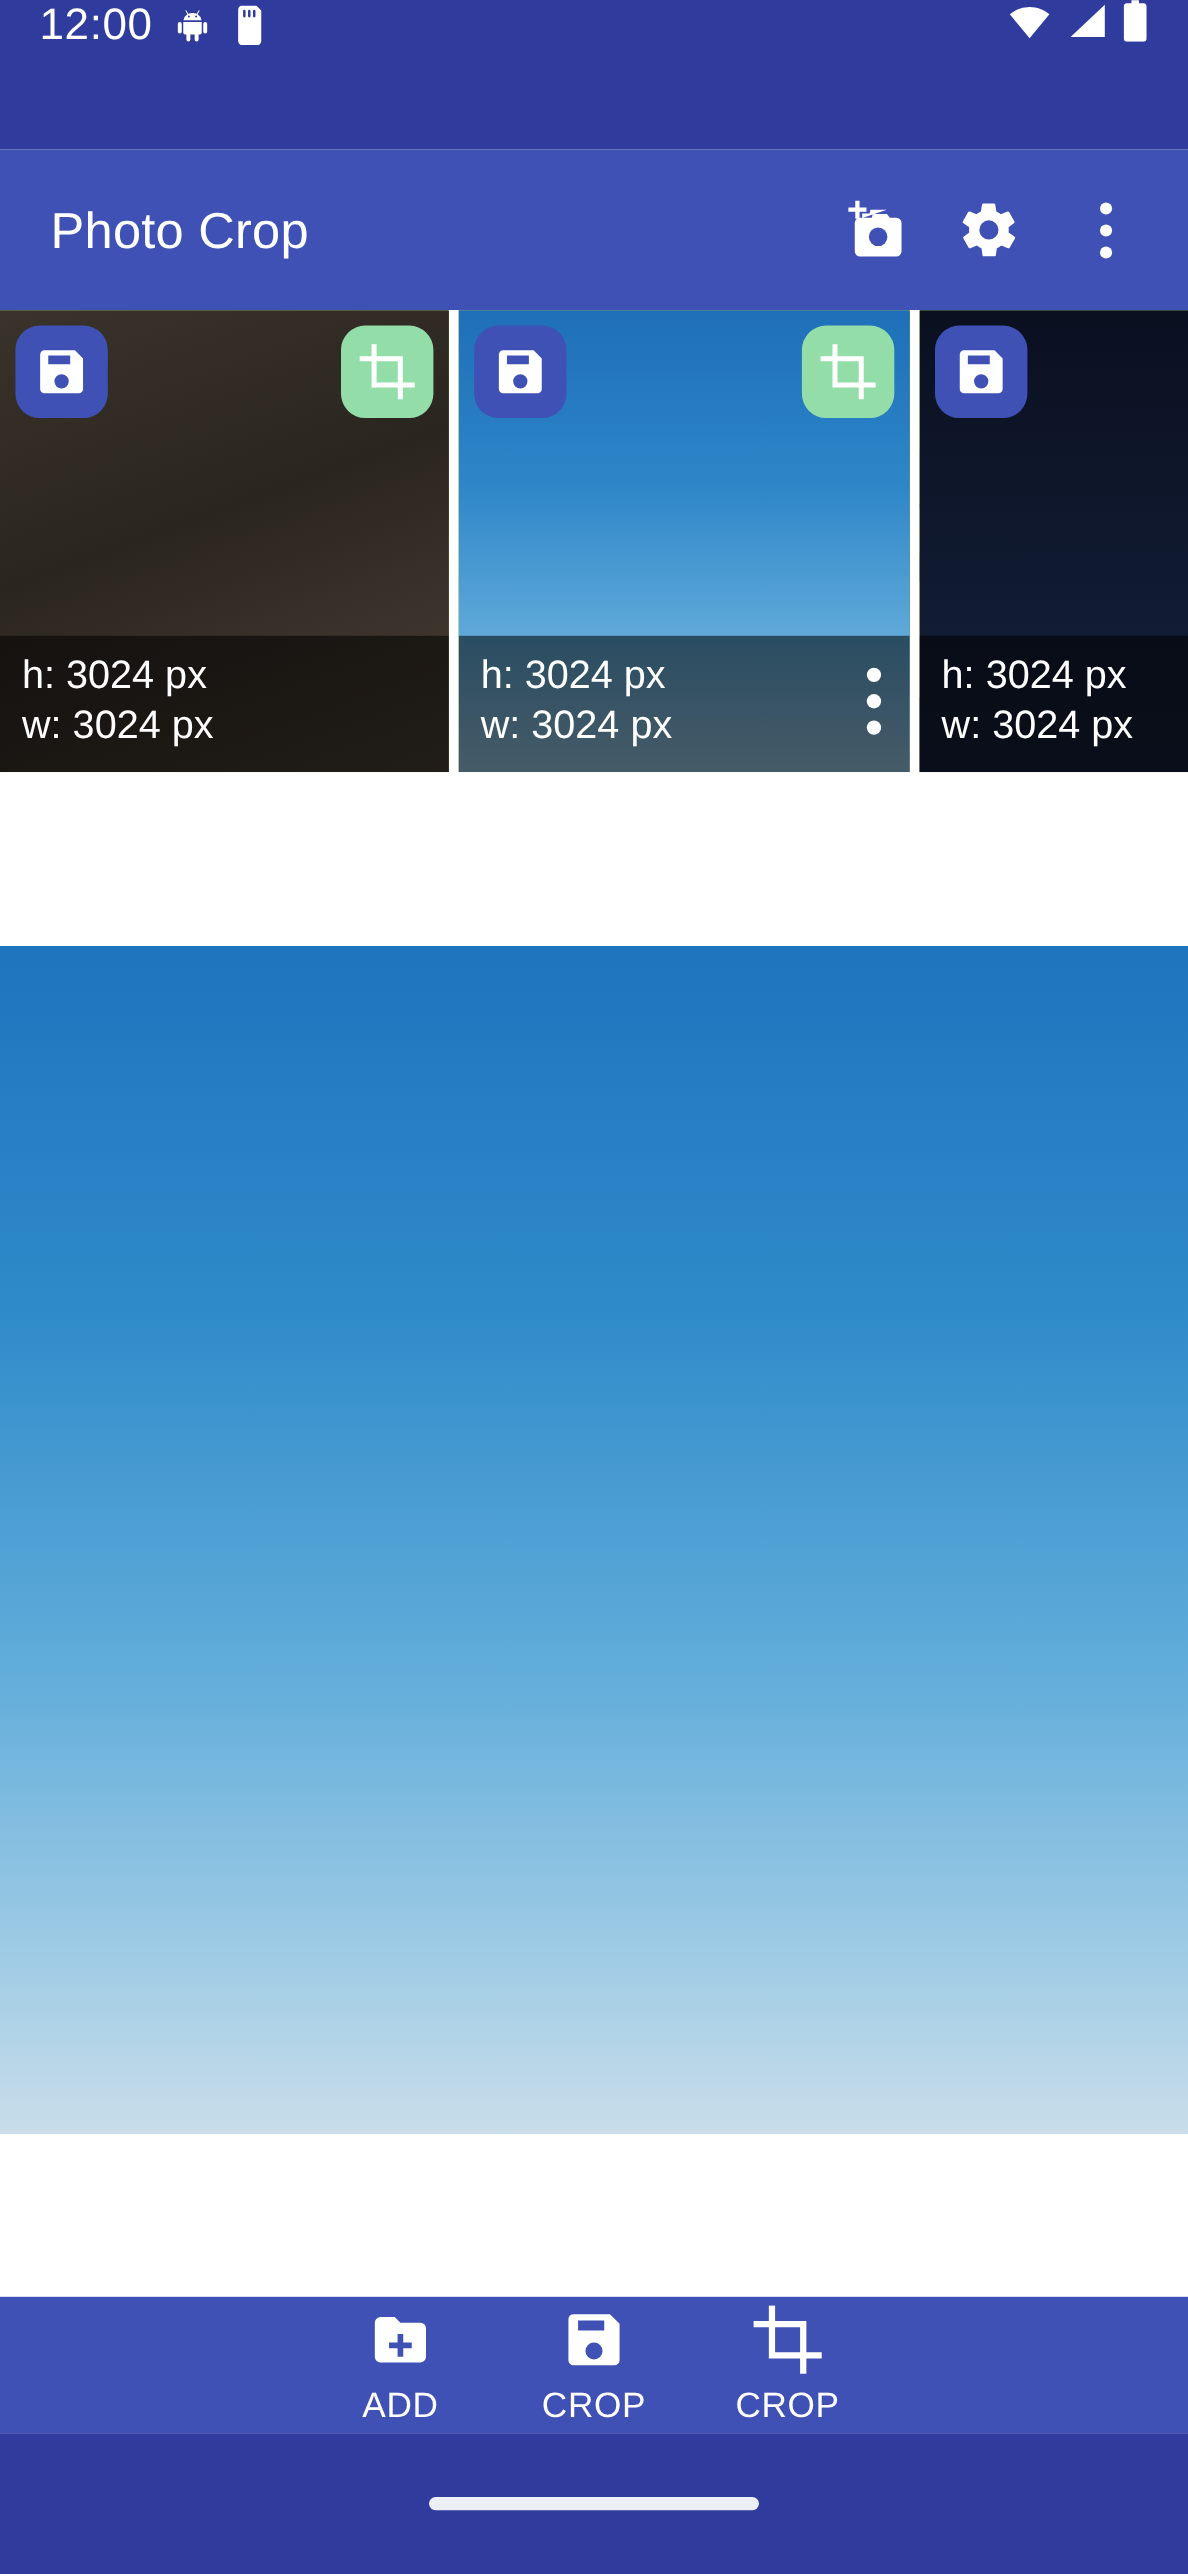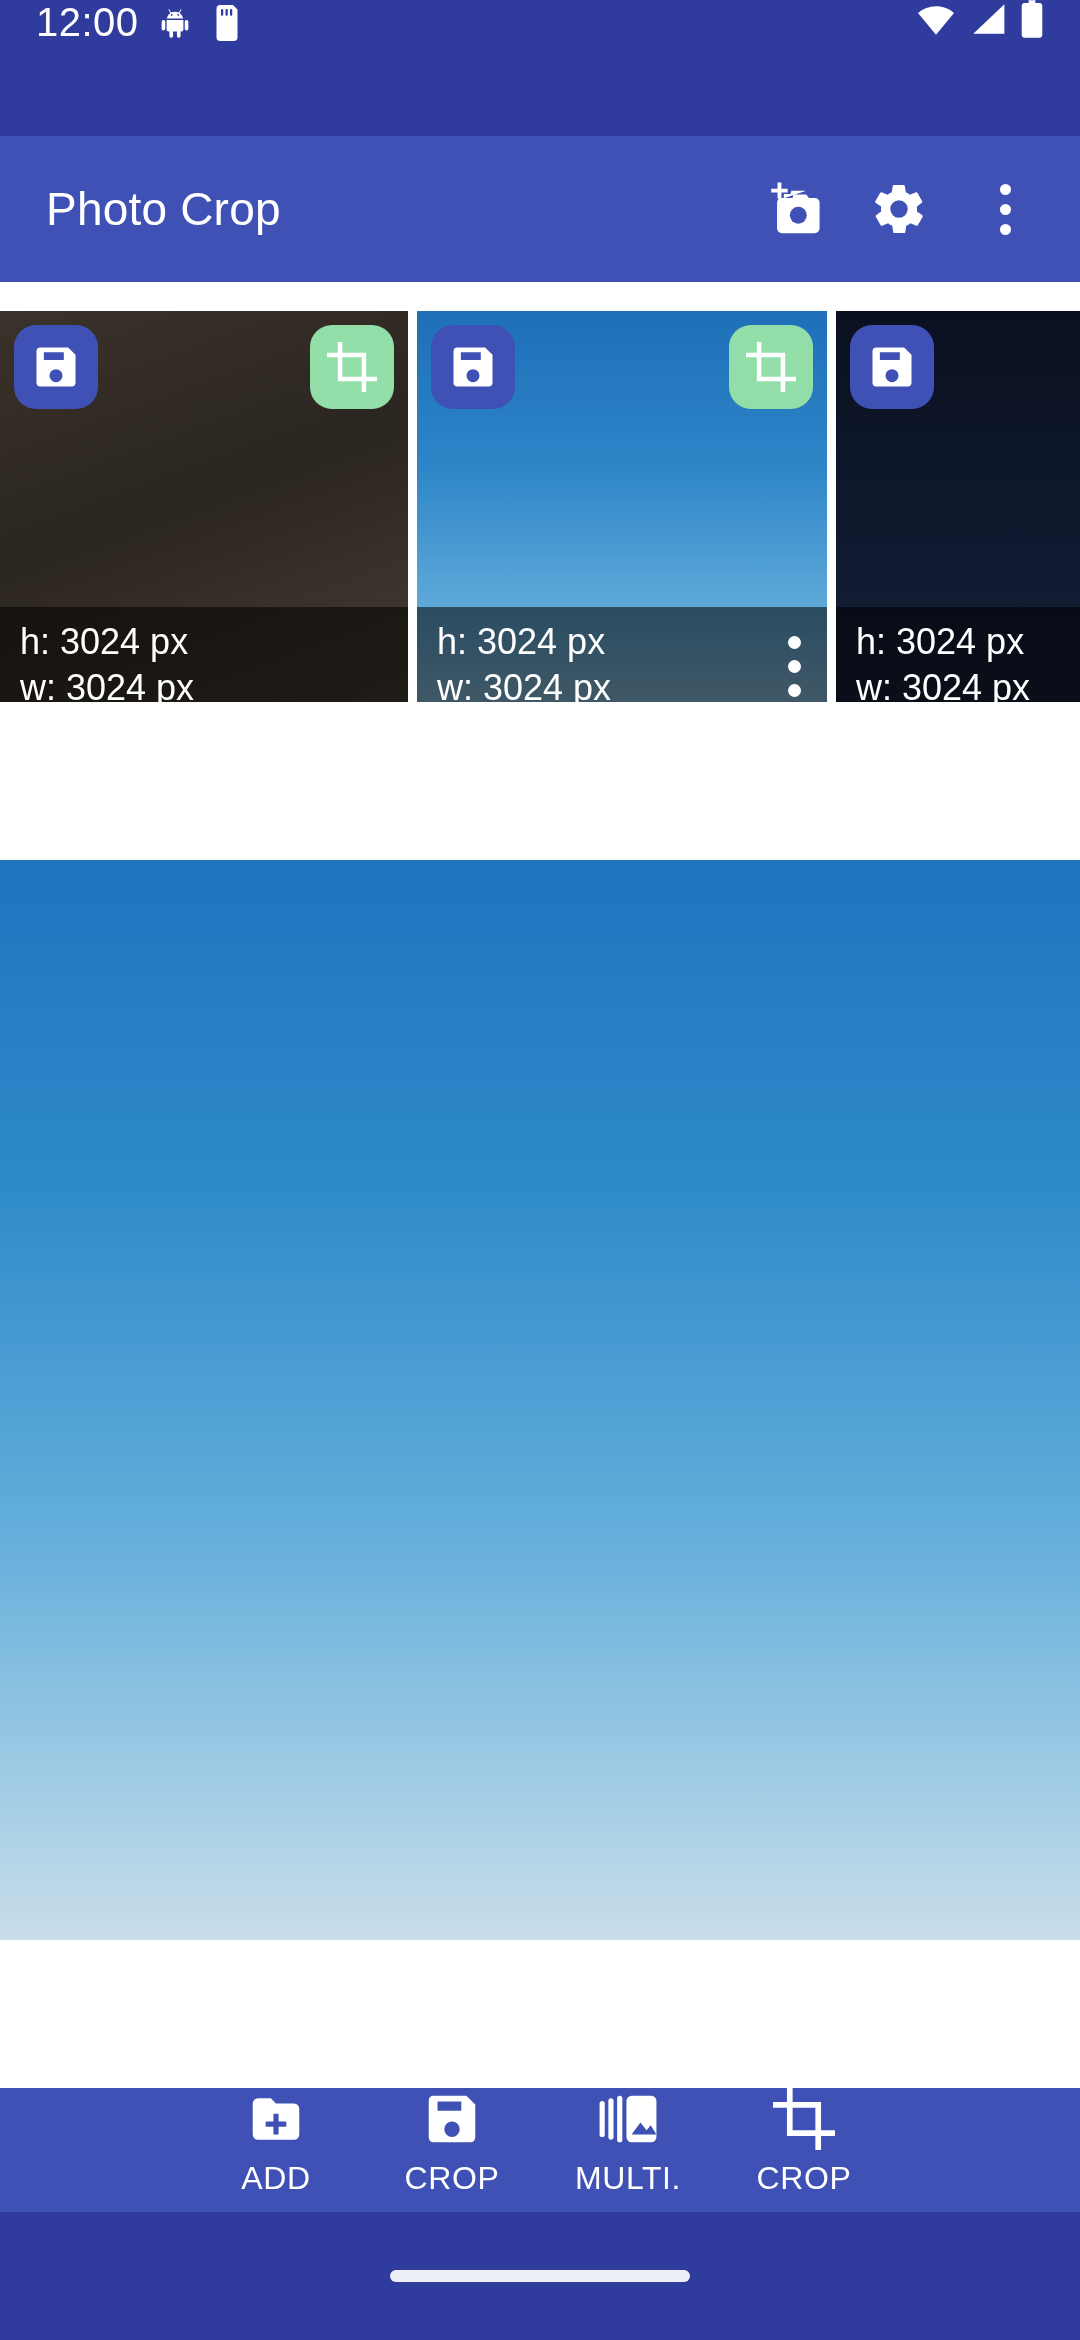--- a/index.html
+++ b/index.html
@@ -31,21 +31,21 @@
   .app-actions{ margin-left:auto; display:flex; align-items:center; gap:44px; padding-right:14px;}
   .act{ width:62px; height:62px; display:flex; align-items:center; justify-content:center; }
   .overflow-dots{ width:14px; display:flex; flex-direction:column; align-items:center; gap:9px; }
   .overflow-dots i{ width:11px; height:11px; border-radius:50%; background:#fff; display:block; }
 
   
   .thumb-strip{
     position:absolute; left:0; top:282px; width:1080px; height:420px;
     background:#ffffff; display:flex; gap:9px; overflow:hidden;
   }
-  .thumb{ position:relative; height:420px; flex:0 0 auto; overflow:hidden; background:#4d7c0f;margin-top:29px; }
+  .thumb{ position:relative; height:420px; flex:0 0 auto; overflow:hidden; background:#4d7c0f; }
   .thumb.w1{ width:408px; }
   .thumb.w2{ width:410px; }
   .thumb.w3{ width:244px; }
 
   .thumb-photo{ position:absolute; inset:0; overflow:hidden; }
 
   .badge{
     position:absolute; width:84px; height:84px; border-radius:22px;
     display:flex; align-items:center; justify-content:center; z-index:5;
   }
@@ -71,21 +71,21 @@
     background:#ffffff;
   }
   .main-photo{
     position:absolute; left:0; top:158px; width:1080px; height:1080px;
     overflow:hidden;
   }
 
   
   .bottom-nav{
     position:absolute; left:0; bottom:128px; width:1080px; height:124px;
-    background:#3F51B5; display:flex; align-items:flex-start;
+    background:#3F51B5; display:flex; align-items:center;
     justify-content:center; gap:0;
   }
   .nav-item{
     width:176px; display:flex; flex-direction:column;
     align-items:center; justify-content:center; gap:10px; color:#fff;
   }
   .nav-label{ font-size:32px; letter-spacing:0.6px; }
   .nav-ico{ height:62px; display:flex; align-items:flex-end; justify-content:center; }
 
   .gesture-bar{
@@ -537,32 +537,20 @@
 
     <div class="nav-item">
       <span class="nav-ico">
         <svg width="62" height="62" viewBox="0 0 24 24" fill="#fff">
           <path d="M17.6 3H4.8A1.8 1.8 0 0 0 3 4.8v14.4A1.8 1.8 0 0 0 4.8 21h14.4a1.8 1.8 0 0 0 1.8-1.8V6.4L17.6 3zM12 19a3 3 0 1 1 0-6 3 3 0 0 1 0 6zm3.6-10.2H6.4V5.2h9.2v3.6z"></path>
         </svg>
       </span>
       <span class="nav-label">CROP</span>
     </div>
 
-    <div class="nav-item">
-      <span class="nav-ico">
-        <svg width="62" height="62" viewBox="0 0 24 24" fill="#fff">
-          <rect x="1" y="5" width="2" height="14" rx="1"></rect>
-          <rect x="4.4" y="4" width="2" height="16" rx="1"></rect>
-          <rect x="7.8" y="3" width="2" height="18" rx="1"></rect>
-          <rect x="11.4" y="3" width="11.6" height="18" rx="2"></rect>
-          <path d="M13.4 18l3.4-4.6 2.4 3 1.6-2 2.2 3.6z" fill="#3F51B5"></path>
-        </svg>
-      </span>
-      <span class="nav-label">MULTI.</span>
-    </div>
 
     <div class="nav-item">
       <span class="nav-ico">
         <svg width="62" height="62" viewBox="0 0 24 24" fill="none" stroke="#fff" stroke-width="2.2" stroke-linecap="square">
           <path d="M6.5 1v16.5H23"></path>
           <path d="M1 6.5h16.5V23"></path>
         </svg>
       </span>
       <span class="nav-label">CROP</span>
     </div>

